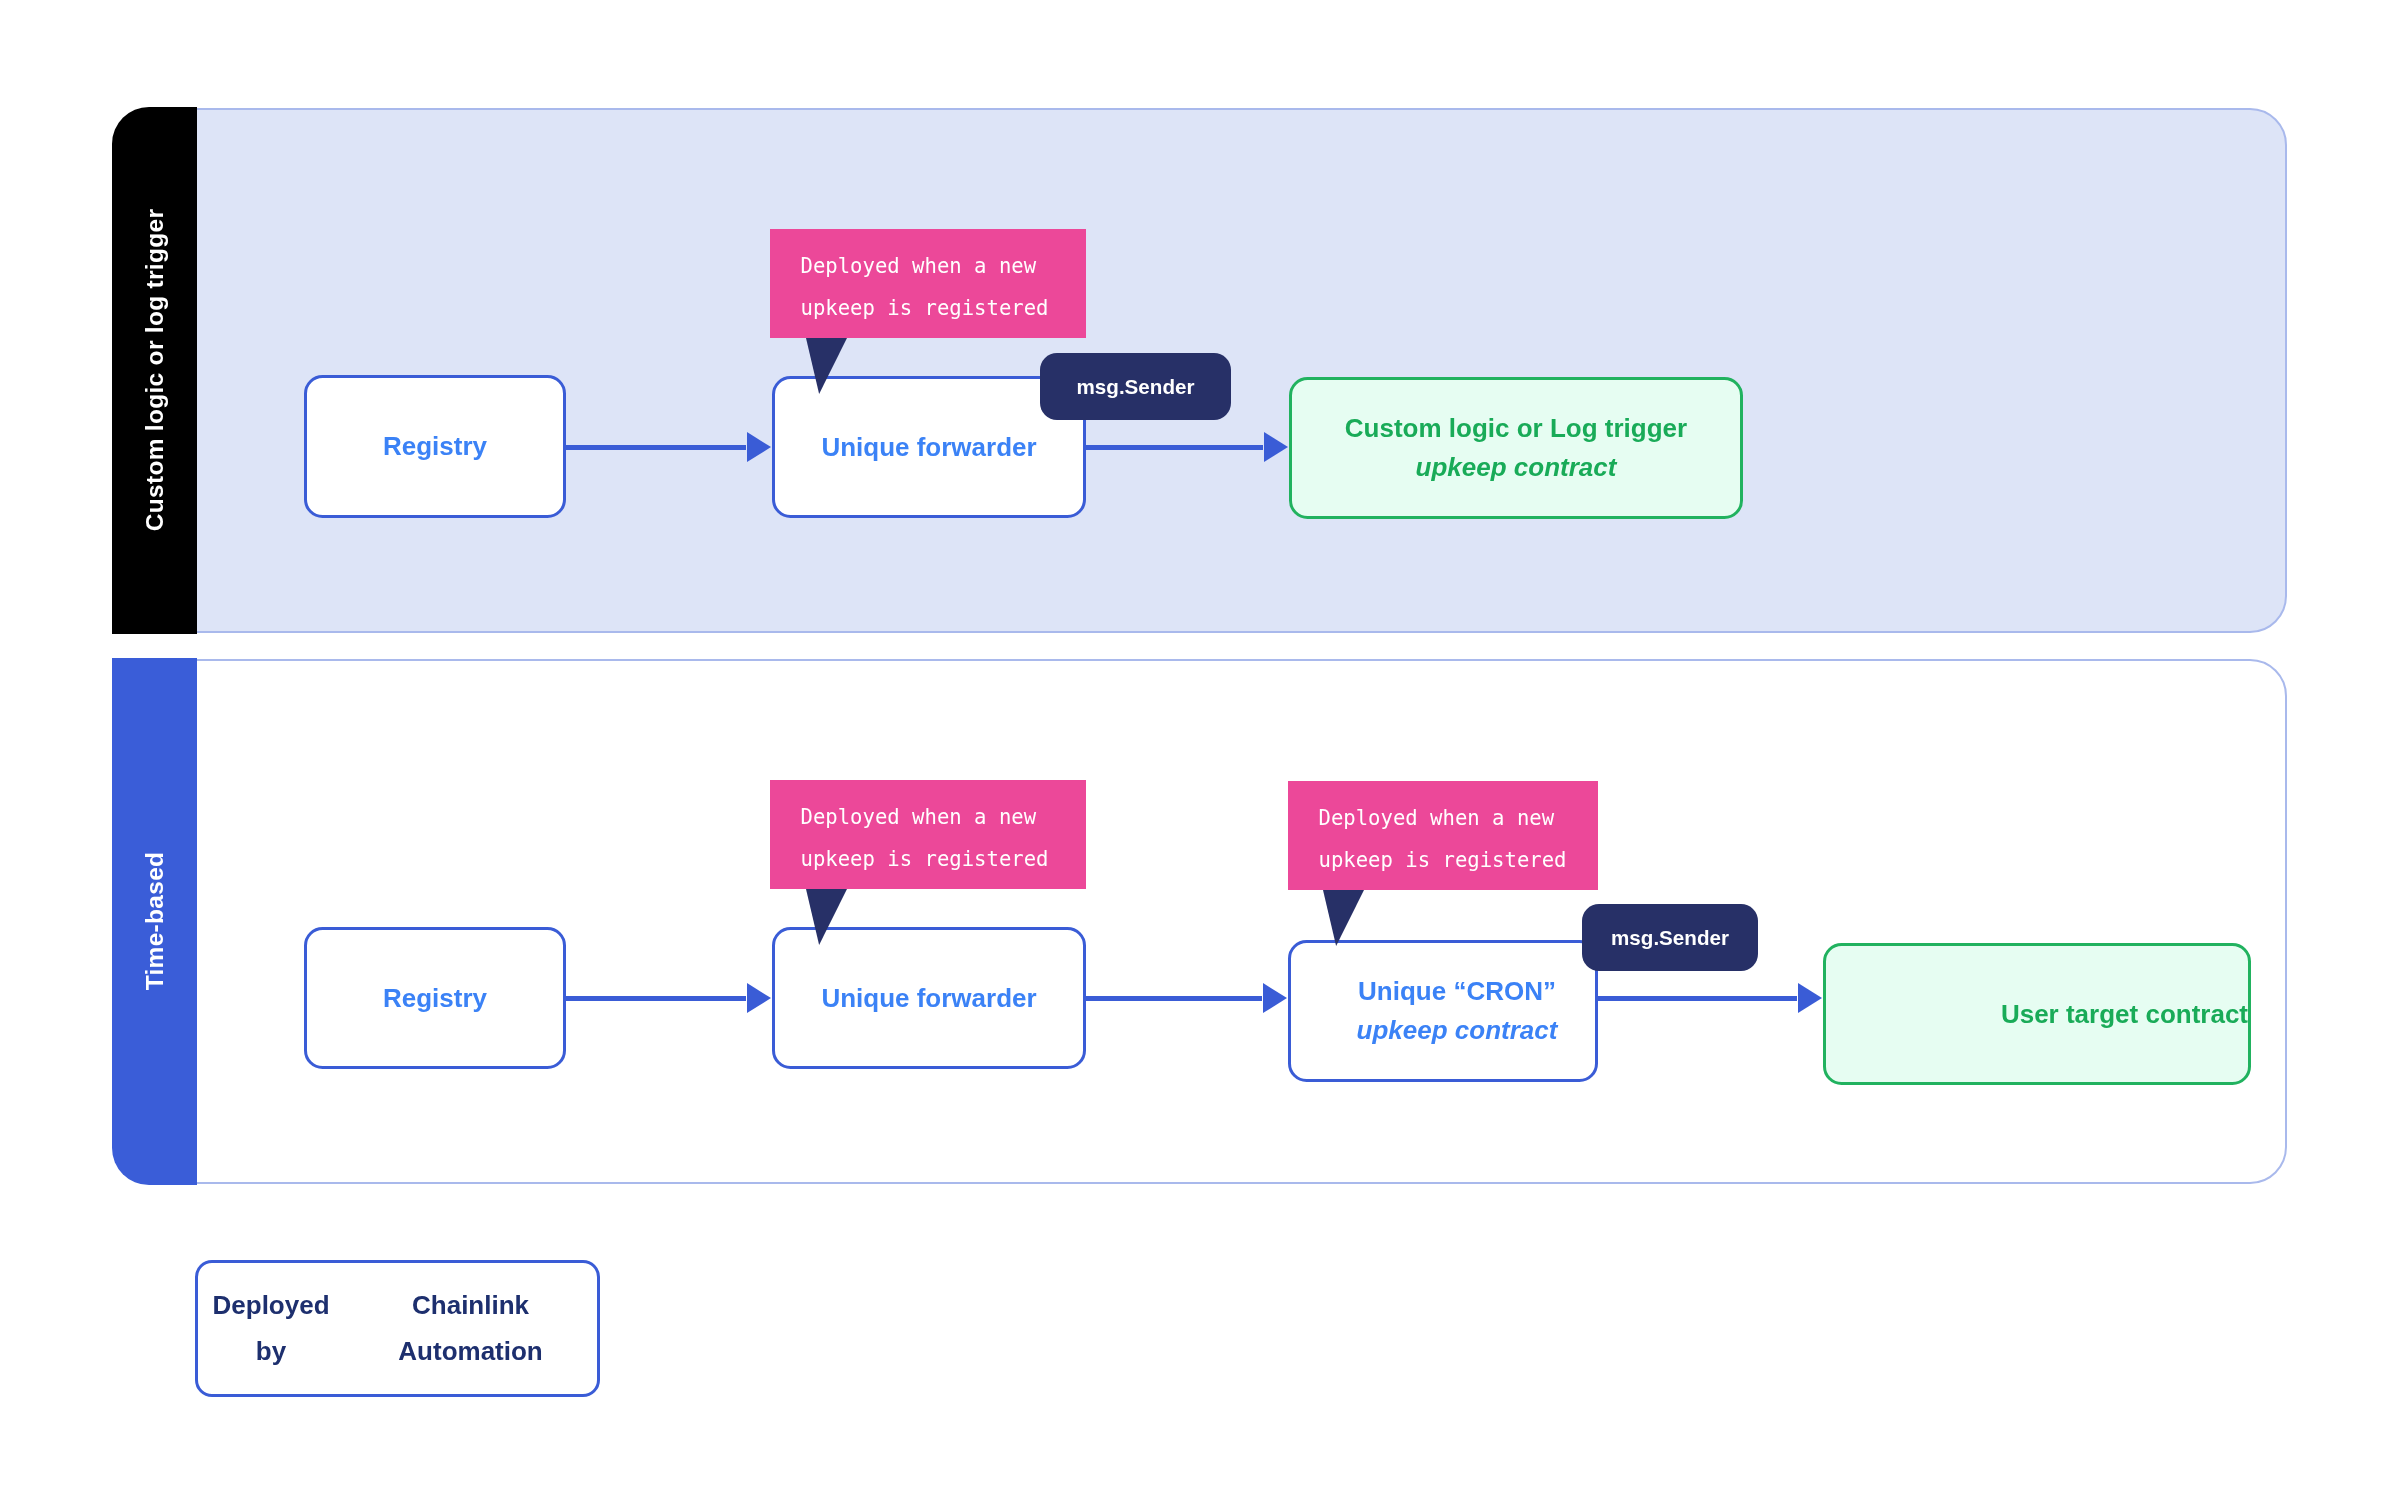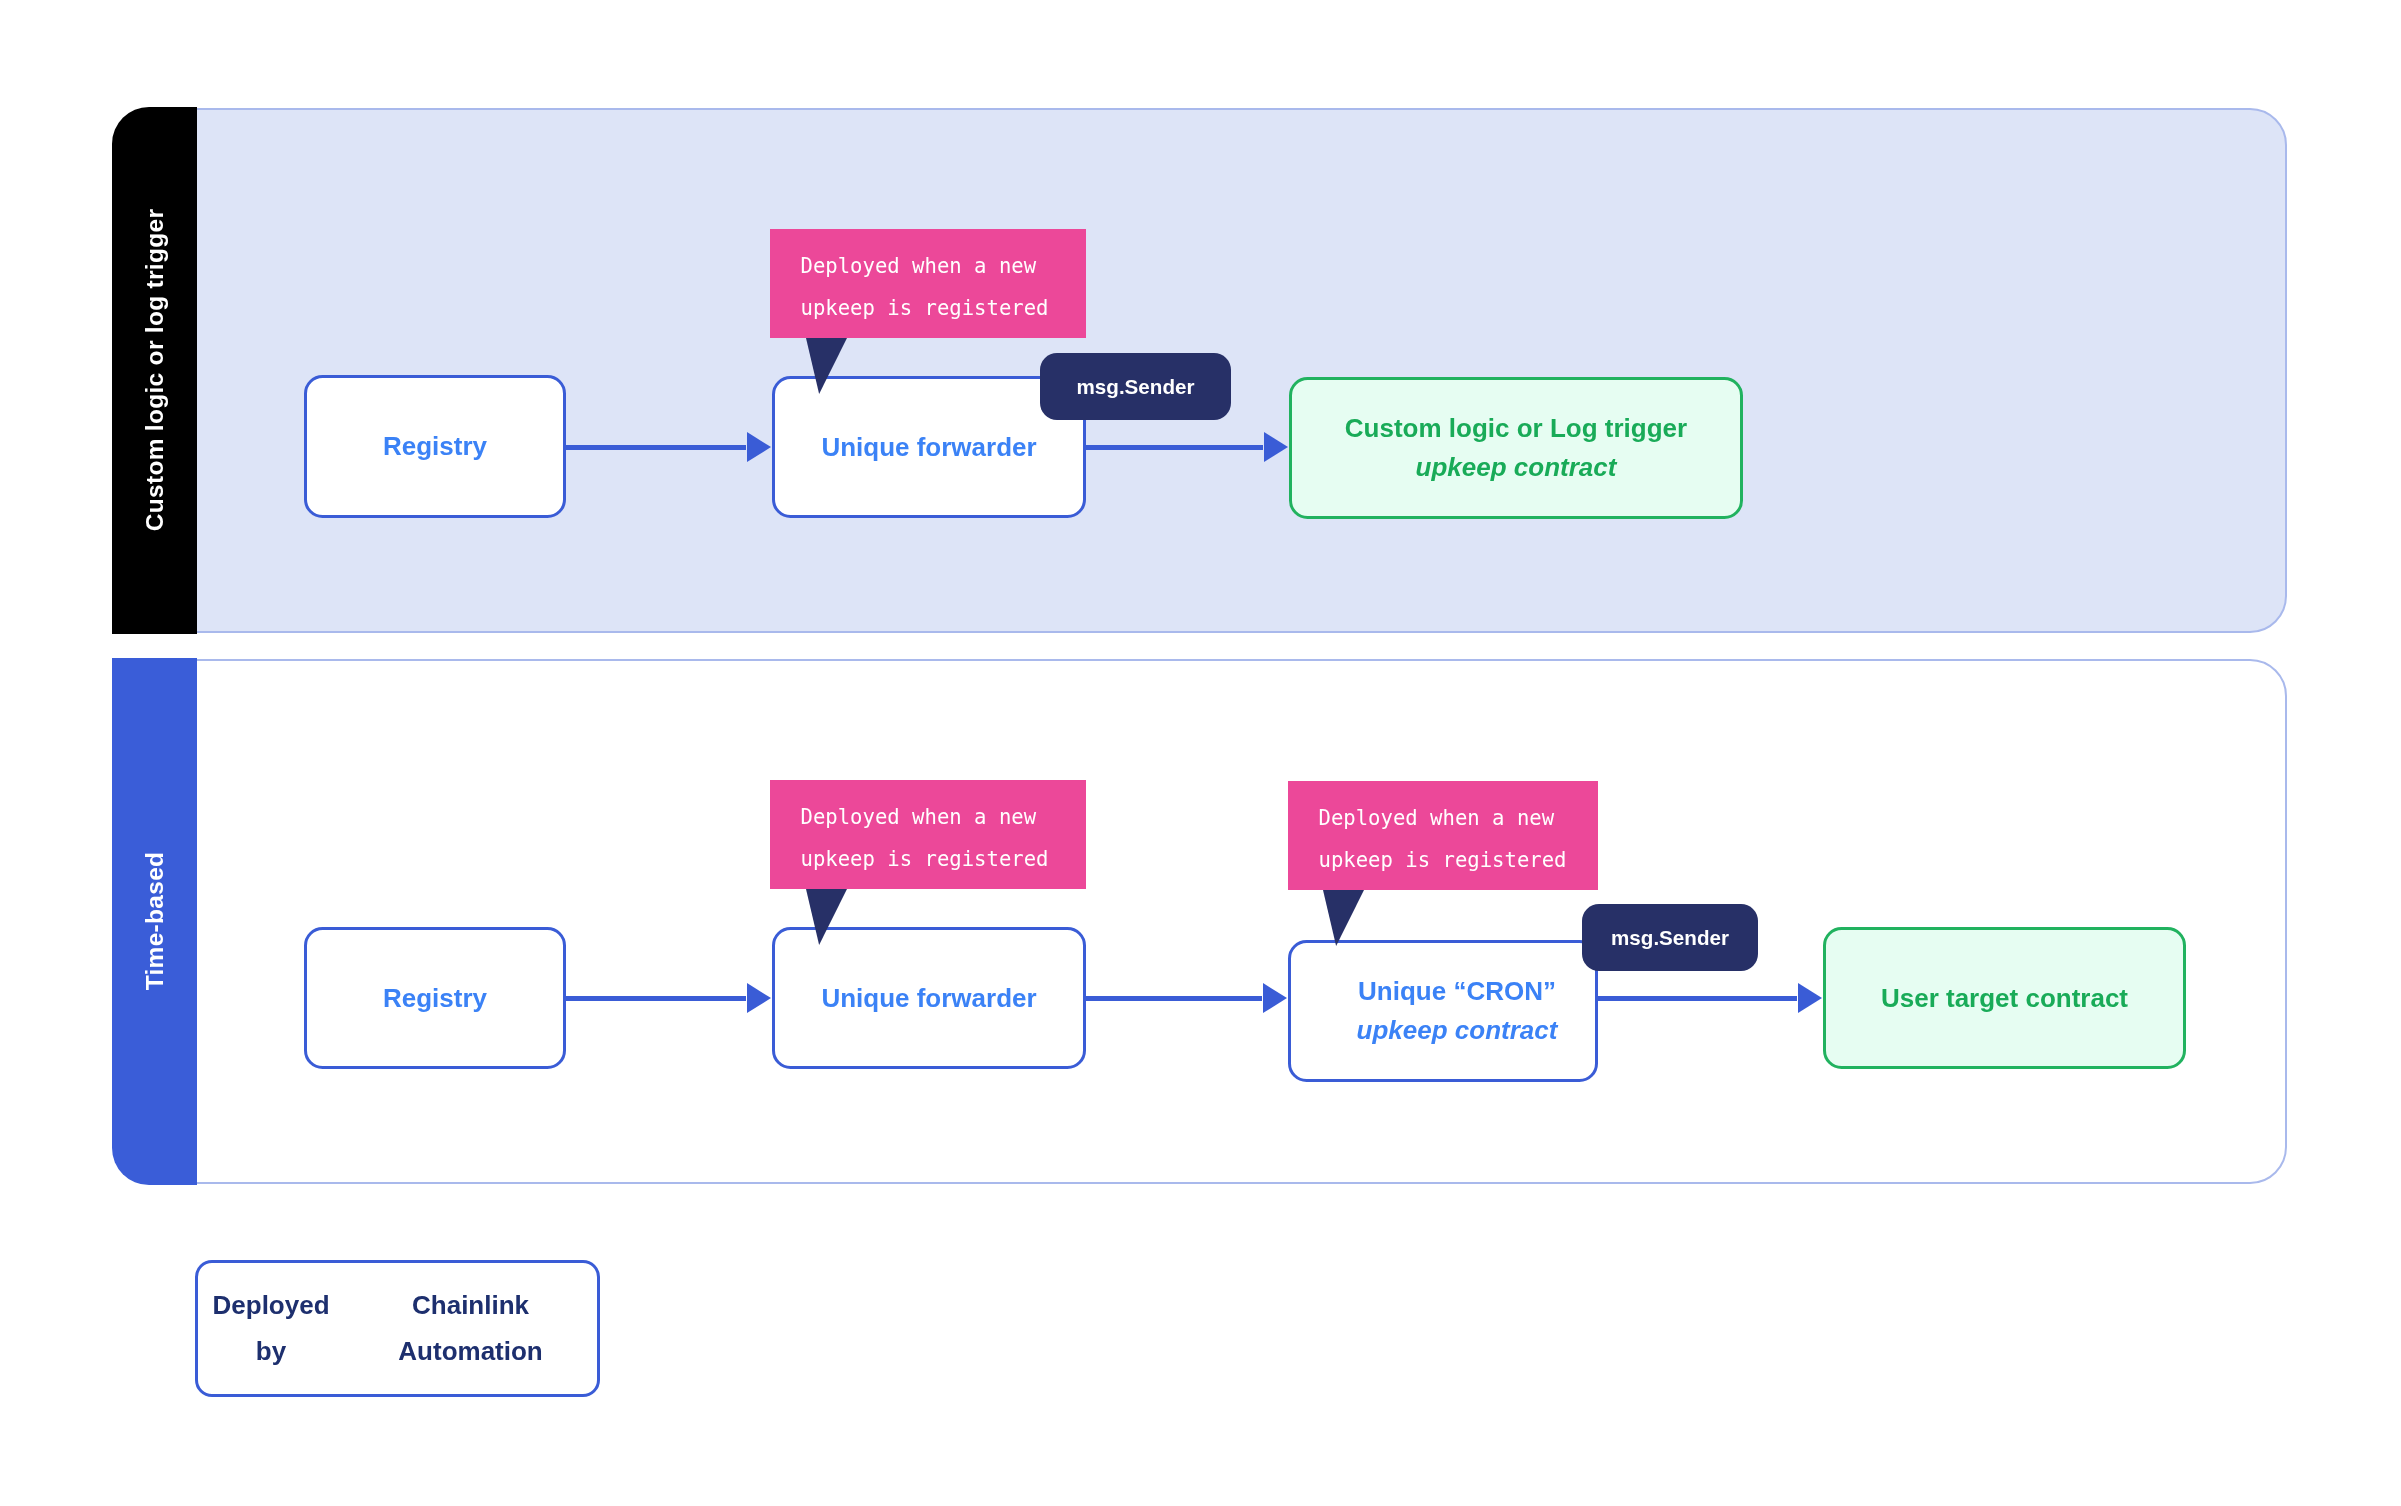--- a/index.html
+++ b/index.html
@@ -178,21 +178,21 @@
     </div>
 
     <div class="badge" style="left:1467px;top:243px;width:176px;height:67px;">
       <span>msg.Sender</span>
     </div>
 
     <div class="arrow" style="left:1482px;top:335px;width:200px;">
       <span class="head"></span>
     </div>
 
-    <div class="node green" style="left:1708px;top:266px;width:363px;height:142px;">
+    <div class="node green" style="left:1708px;top:282px;width:428px;height:142px;align-items:flex-end;">
       <span>User target contract</span>
     </div>
   </div>
 
   <div class="legend-box legend-chainlink" style="left:195px;top:1260px;width:405px;height:137px;">
     <span>Deployed by</span>
     <span>Chainlink Automation</span>
   </div>
 
 

